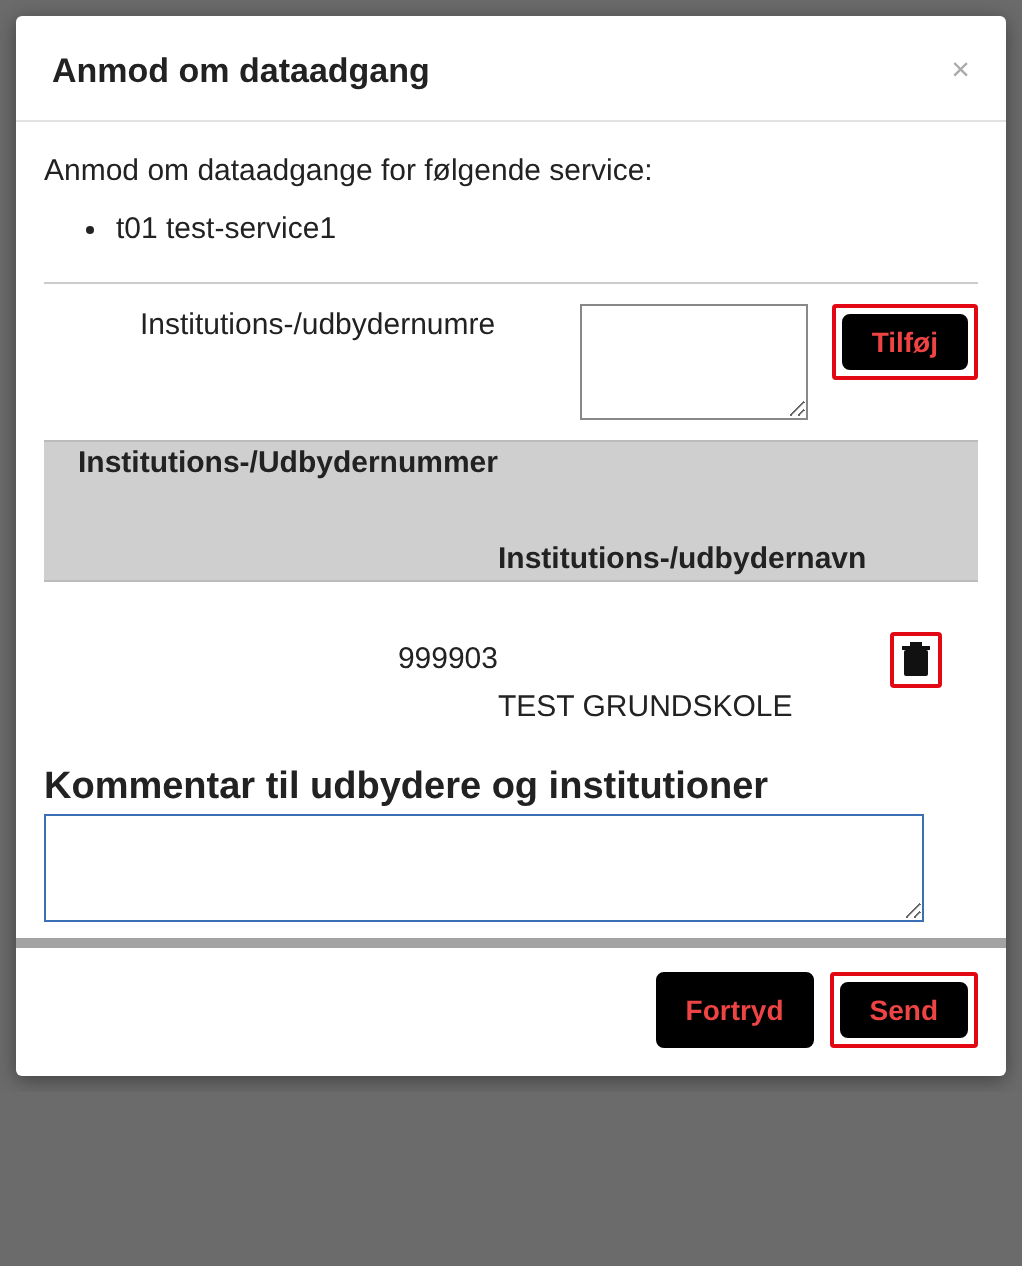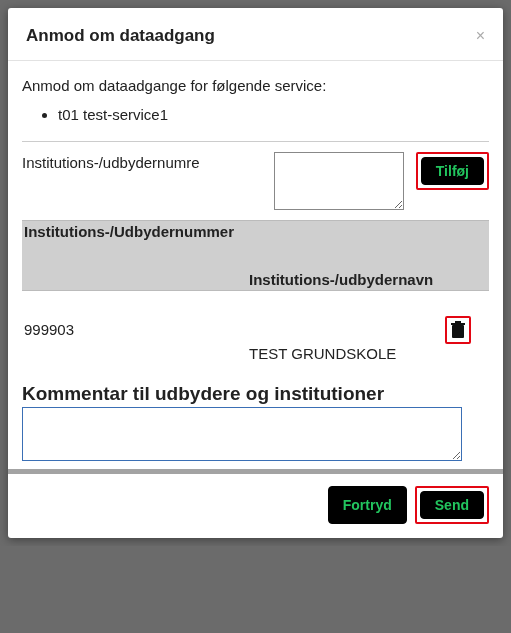--- a/index.html
+++ b/index.html
@@ -70,34 +70,35 @@
   .row-input {
     display: flex;
     align-items: flex-start;
     gap: 12px;
     margin-bottom: 10px;
   }
   .lbl {
     width: 240px;
     padding-top: 2px;
     font-size: 15px;
+    margin-left: 48px;
   }
   textarea.small {
     width: 130px;
     height: 58px;
     resize: both;
     font-family: inherit;
     font-size: 13px;
     padding: 2px;
     box-sizing: border-box;
     border: 1px solid #888;
   }
   .btn {
     background: #000;
-    color: #22c55e;
+    color: #ef4444;
     border: 1px solid #000;
     border-radius: 4px;
     font-weight: bold;
     font-size: 14px;
     padding: 5px 14px;
     cursor: pointer;
   }
   .highlight-box {
     border: 2px solid #e30613;
     padding: 3px;
@@ -107,21 +108,21 @@
   }
   .tbl-header {
     background: #cfcfcf;
     font-weight: bold;
     font-size: 15px;
     display: flex;
     border-top: 1px solid #bbb;
     border-bottom: 1px solid #bbb;
     padding: 2px 0;
   }
-  .col1 { width: 225px; padding-left: 2px; }
+  .col1 { width: 225px; padding-left: 2px; text-align: right; }
   .col2 { flex: 1; margin-top: 48px; }
   .col3 { width: 44px; }
   .tbl-row {
     display: flex;
     padding: 6px 0;
     font-size: 15px;
     align-items: center;
   }
   .trash-box {
     border: 2px solid #e30613;

